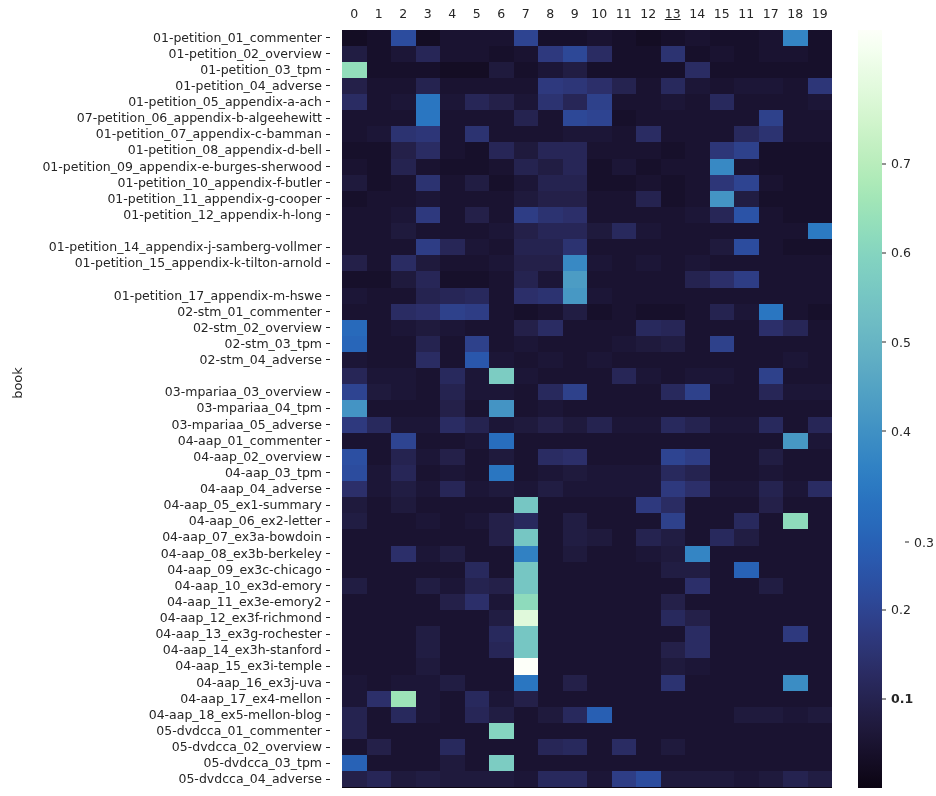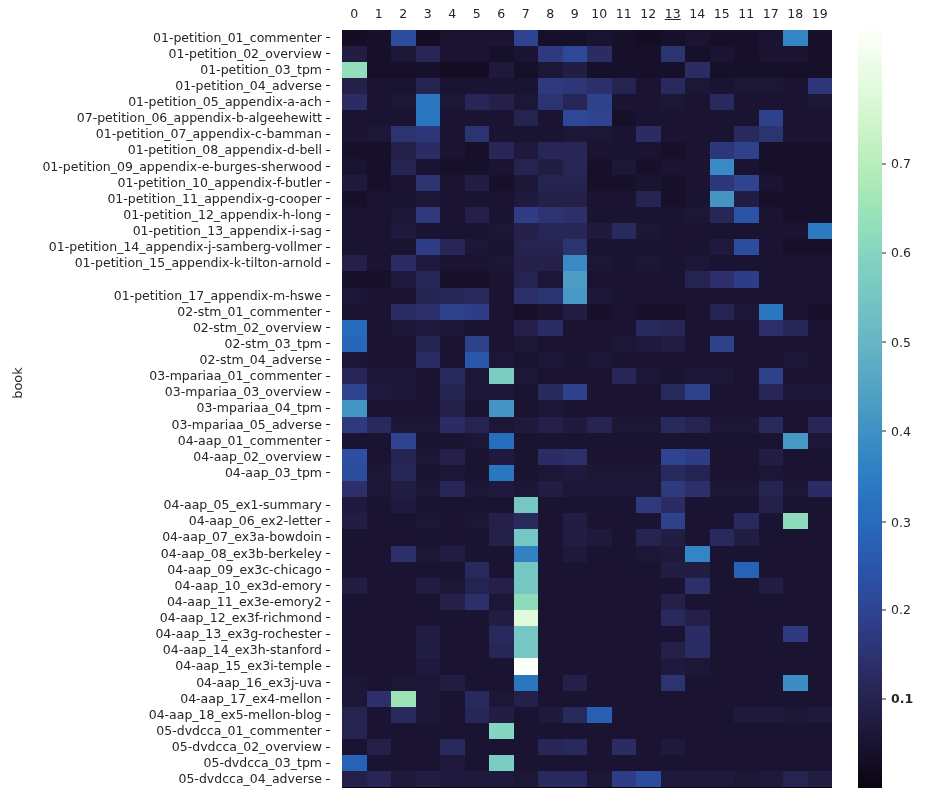--- a/index.html
+++ b/index.html
@@ -146,35 +146,34 @@
       <div class="ytick" style="top: 32.2553px;">01-petition_03_tpm</div>
       <div class="ytick" style="top: 48.383px;">01-petition_04_adverse</div>
       <div class="ytick" style="top: 64.5106px;">01-petition_05_appendix-a-ach</div>
       <div class="ytick" style="top: 80.6383px;">07-petition_06_appendix-b-algeehewitt</div>
       <div class="ytick" style="top: 96.766px;">01-petition_07_appendix-c-bamman</div>
       <div class="ytick" style="top: 112.894px;">01-petition_08_appendix-d-bell</div>
       <div class="ytick" style="top: 129.021px;">01-petition_09_appendix-e-burges-sherwood</div>
       <div class="ytick" style="top: 145.149px;">01-petition_10_appendix-f-butler</div>
       <div class="ytick" style="top: 161.277px;">01-petition_11_appendix-g-cooper</div>
       <div class="ytick" style="top: 177.404px;">01-petition_12_appendix-h-long</div>
-      <div class="ytick" style="top: 193.532px;">01-petition_13_appendix-i-sag</div>
       <div class="ytick" style="top: 209.66px;">01-petition_14_appendix-j-samberg-vollmer</div>
       <div class="ytick" style="top: 225.787px;">01-petition_15_appendix-k-tilton-arnold</div>
       <div class="ytick" style="top: 258.043px;">01-petition_17_appendix-m-hswe</div>
       <div class="ytick" style="top: 274.17px;">02-stm_01_commenter</div>
       <div class="ytick" style="top: 290.298px;">02-stm_02_overview</div>
       <div class="ytick" style="top: 306.426px;">02-stm_03_tpm</div>
       <div class="ytick" style="top: 322.553px;">02-stm_04_adverse</div>
-      <div class="ytick" style="top: 338.681px;">03-mpariaa_01_commenter</div>
       <div class="ytick" style="top: 354.809px;">03-mpariaa_03_overview</div>
       <div class="ytick" style="top: 370.936px;">03-mpariaa_04_tpm</div>
       <div class="ytick" style="top: 387.064px;">03-mpariaa_05_adverse</div>
       <div class="ytick" style="top: 403.191px;">04-aap_01_commenter</div>
       <div class="ytick" style="top: 419.319px;">04-aap_02_overview</div>
       <div class="ytick" style="top: 435.447px;">04-aap_03_tpm</div>
+      <div class="ytick" style="top: 451.574px;">04-aap_04_adverse</div>
       <div class="ytick" style="top: 467.702px;">04-aap_05_ex1-summary</div>
       <div class="ytick" style="top: 483.83px;">04-aap_06_ex2-letter</div>
       <div class="ytick" style="top: 499.957px;">04-aap_07_ex3a-bowdoin</div>
       <div class="ytick" style="top: 516.085px;">04-aap_08_ex3b-berkeley</div>
       <div class="ytick" style="top: 532.213px;">04-aap_09_ex3c-chicago</div>
       <div class="ytick" style="top: 548.34px;">04-aap_10_ex3d-emory</div>
       <div class="ytick" style="top: 564.468px;">04-aap_11_ex3e-emory2</div>
       <div class="ytick" style="top: 580.596px;">04-aap_12_ex3f-richmond</div>
       <div class="ytick" style="top: 596.723px;">04-aap_13_ex3g-rochester</div>
       <div class="ytick" style="top: 612.851px;">04-aap_14_ex3h-stanford</div>
@@ -1154,19 +1153,19 @@
       <div class="cell" style="background: rgb(33, 29, 67);"></div>
     </div>
 
   <div id="colorbar">
     <div id="colorbar-gradient" style="background: linear-gradient(rgb(253, 255, 249) 0%, rgb(244, 255, 240) 2.5%, rgb(235, 252, 230) 5%, rgb(226, 250, 221) 7.5%, rgb(217, 247, 212) 10%, rgb(207, 244, 203) 12.5%, rgb(196, 240, 195) 15%, rgb(185, 237, 188) 17.5%, rgb(173, 234, 184) 20%, rgb(161, 229, 183) 22.5%, rgb(150, 224, 186) 25%, rgb(140, 218, 189) 27.5%, rgb(131, 211, 192) 30%, rgb(125, 205, 194) 32.5%, rgb(118, 198, 195) 35%, rgb(113, 191, 196) 37.5%, rgb(106, 184, 196) 40%, rgb(99, 177, 196) 42.5%, rgb(91, 169, 196) 45%, rgb(82, 162, 196) 47.5%, rgb(74, 154, 196) 50%, rgb(65, 146, 196) 52.5%, rgb(57, 138, 196) 55%, rgb(49, 130, 196) 57.5%, rgb(44, 122, 194) 60%, rgb(41, 113, 191) 62.5%, rgb(40, 106, 187) 65%, rgb(40, 97, 181) 67.5%, rgb(42, 89, 174) 70%, rgb(43, 81, 164) 72.5%, rgb(45, 73, 153) 75%, rgb(46, 65, 140) 77.5%, rgb(46, 57, 126) 80%, rgb(44, 51, 112) 82.5%, rgb(42, 43, 98) 85%, rgb(38, 37, 84) 87.5%, rgb(34, 30, 70) 90%, rgb(30, 24, 57) 92.5%, rgb(24, 17, 44) 95%, rgb(18, 11, 31) 97.5%, rgb(11, 4, 18) 100%);"></div>
     <div id="colorbar-ticks">
         <div class="cbtick" style="top: 133.765px;">0.7</div>
         <div class="cbtick" style="top: 222.941px;">0.6</div>
         <div class="cbtick" style="top: 312.118px;">0.5</div>
         <div class="cbtick" style="top: 401.294px;">0.4</div>
-        <div class="cbtick" style="top: 492px;">0.3</div>
+        <div class="cbtick" style="top: 512px; margin-left: 23px;">0.3</div>
         <div class="cbtick" style="top: 579.647px;">0.2</div>
         <div class="cbtick" style="top: 668.824px; font-weight: bold;">0.1</div>
       </div>
   </div>
 
 </div>
 
 </body></html>

